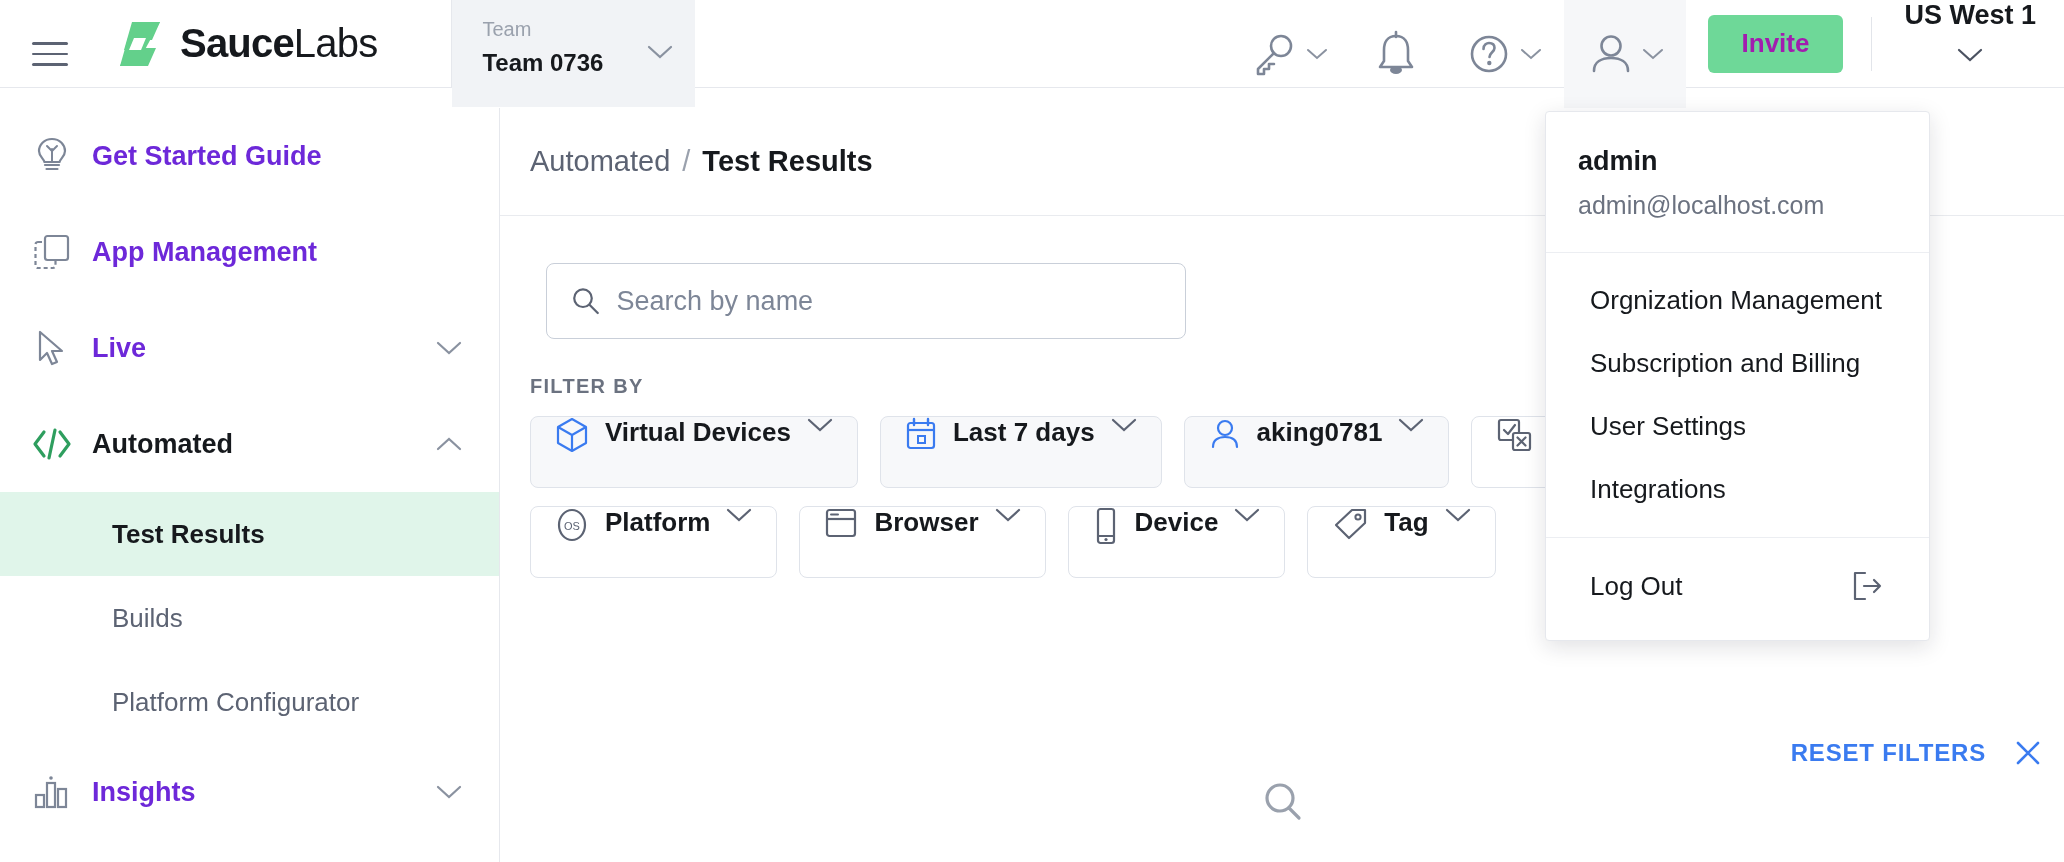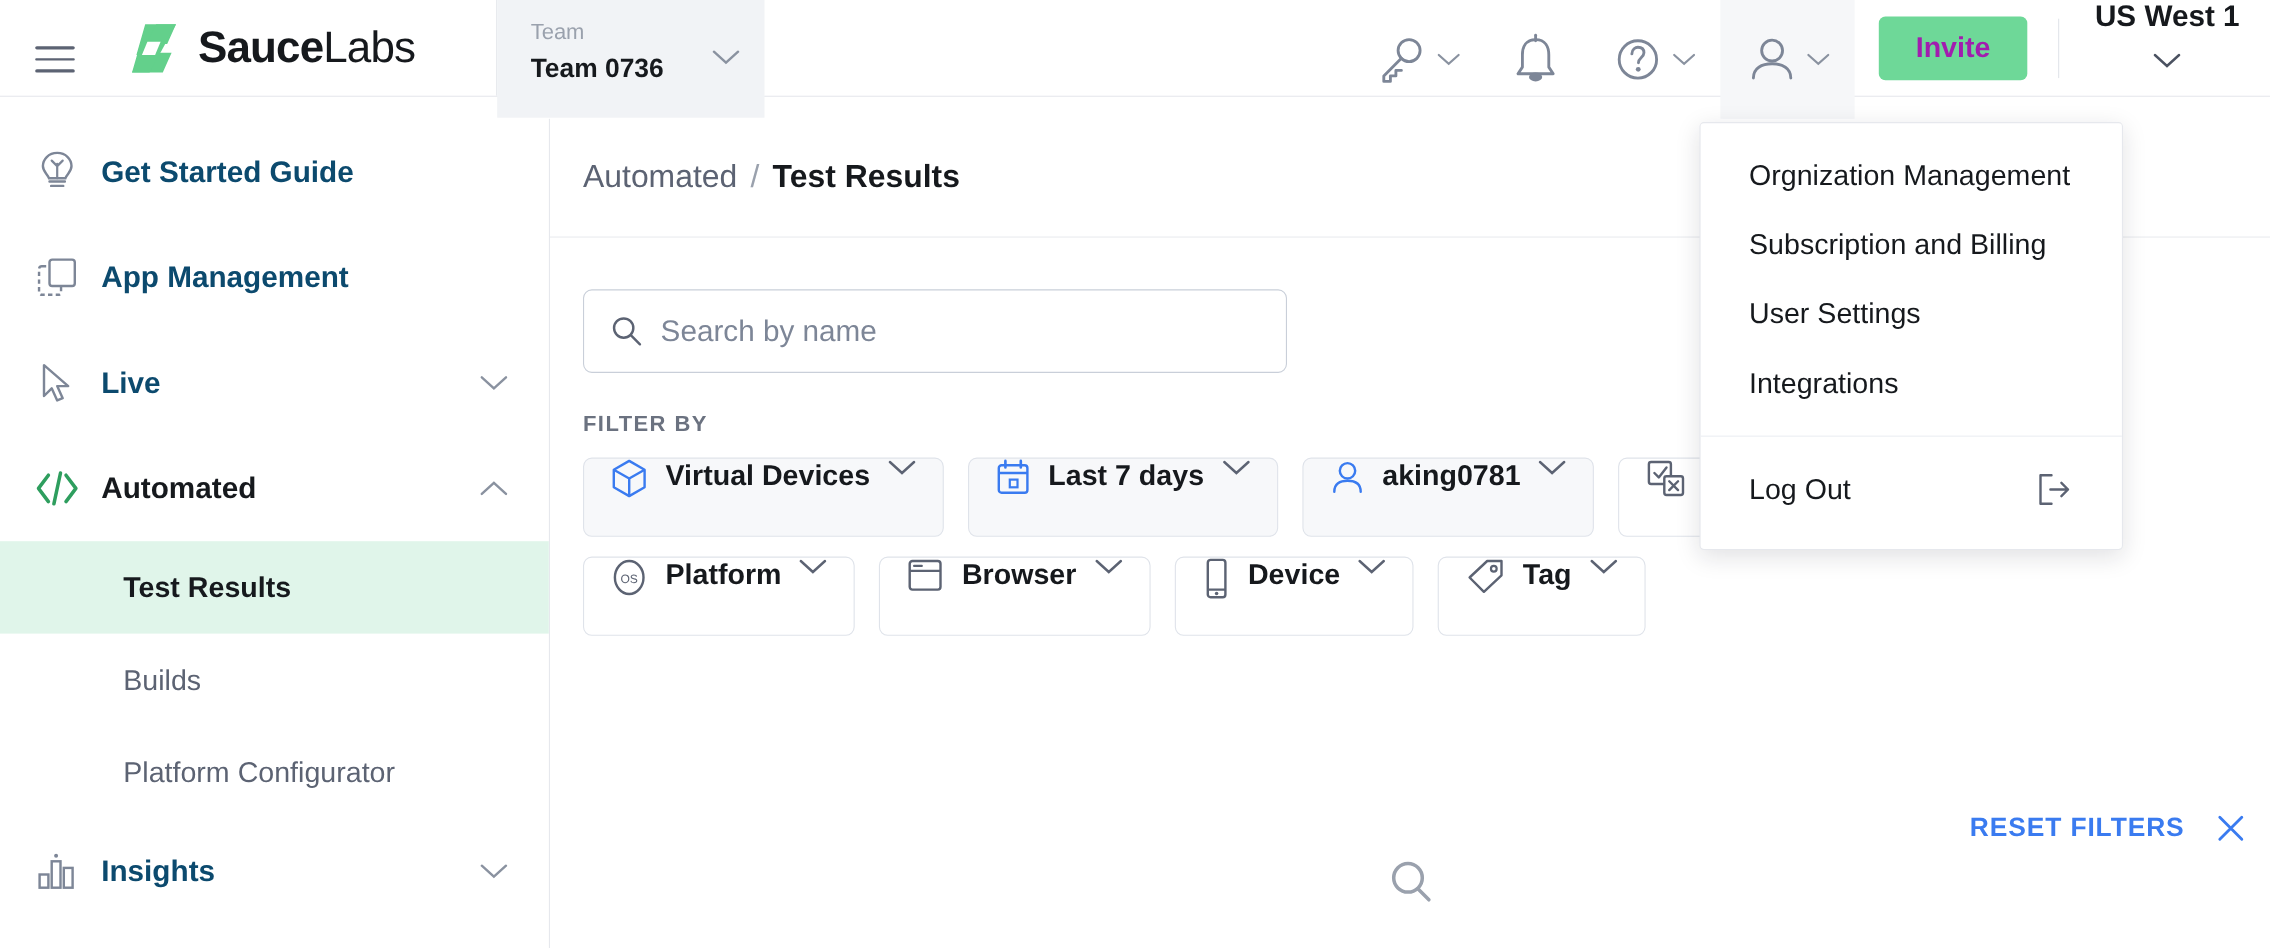--- a/index.html
+++ b/index.html
@@ -70,21 +70,21 @@
   .sidebar {
     position: absolute; top: 108px; left: 0; width: 500px; height: 754px;
     background: #ffffff; border-right: 1px solid #e6e8ed;
     z-index: 20; overflow: hidden;
   }
   .nav-item {
     display: flex; align-items: center; height: 96px;
     padding: 0 36px 0 30px; cursor: pointer; position: relative;
   }
   .nav-ico { width: 44px; min-width: 44px; display: flex; align-items: center; justify-content: center; margin-right: 18px; }
-  .nav-label { font-size: 27px; font-weight: 700; color: #0c4a6e; white-space: nowrap; }
+  .nav-label { font-size: 27px; font-weight: 700; color: #6d28d9; white-space: nowrap; }
   .nav-item.dark .nav-label { color: #16191d; }
   .nav-caret { margin-left: auto; }
 
   .sub-item {
     display: flex; align-items: center; height: 84px;
     padding-left: 112px; cursor: pointer;
   }
   .sub-item .sub-label { font-size: 26px; color: #5c6373; }
   .sub-item.active { background: #e0f5ea; }
   .sub-item.active .sub-label { color: #16191d; font-weight: 700; }
@@ -97,20 +97,21 @@
   }
   .crumb { font-size: 29px; color: #5c6373; }
   .crumb-sep { font-size: 29px; color: #9aa1ad; margin: 0 12px; }
   .crumb-current { font-size: 29px; font-weight: 700; color: #16191d; }
 
   .search-wrap { padding: 47px 0 0 30px; }
   .search-box {
     width: 640px; height: 76px; border: 1.6px solid #c9cfd9; border-radius: 8px;
     display: flex; align-items: center; gap: 16px; padding: 0 24px; background: #fff;
     cursor: text;
+    margin-left: 16px;
   }
   .search-input {
     border: none; outline: none; background: transparent;
     font-family: inherit; font-size: 27px; color: #16191d; width: 100%;
   }
   .search-input::placeholder { color: #7d8697; }
 
   .filter-section { padding: 36px 0 0 30px; position: relative; }
   .filter-head { display: flex; align-items: flex-end; }
   .filter-by {
@@ -481,20 +482,24 @@
 
     <div class="spinner-area">
       <svg width="46" height="46" viewBox="0 0 46 46">
         <circle cx="21" cy="19" r="13" stroke="#9aa1ad" stroke-width="3.2" fill="none"></circle>
         <path d="M30 29 L40 39" stroke="#9aa1ad" stroke-width="3.2" stroke-linecap="round"></path>
       </svg>
     </div>
   </div>
 
   <div class="user-menu">
+    <div class="um-head">
+      <div class="um-name">admin</div>
+      <div class="um-email">admin@localhost.com</div>
+    </div>
 
     <div class="um-group">
       <div class="um-item">
         <span>Orgnization Management</span>
       </div>
       <div class="um-item">
         <span>Subscription and Billing</span>
       </div>
       <div class="um-item">
         <span>User Settings</span>

